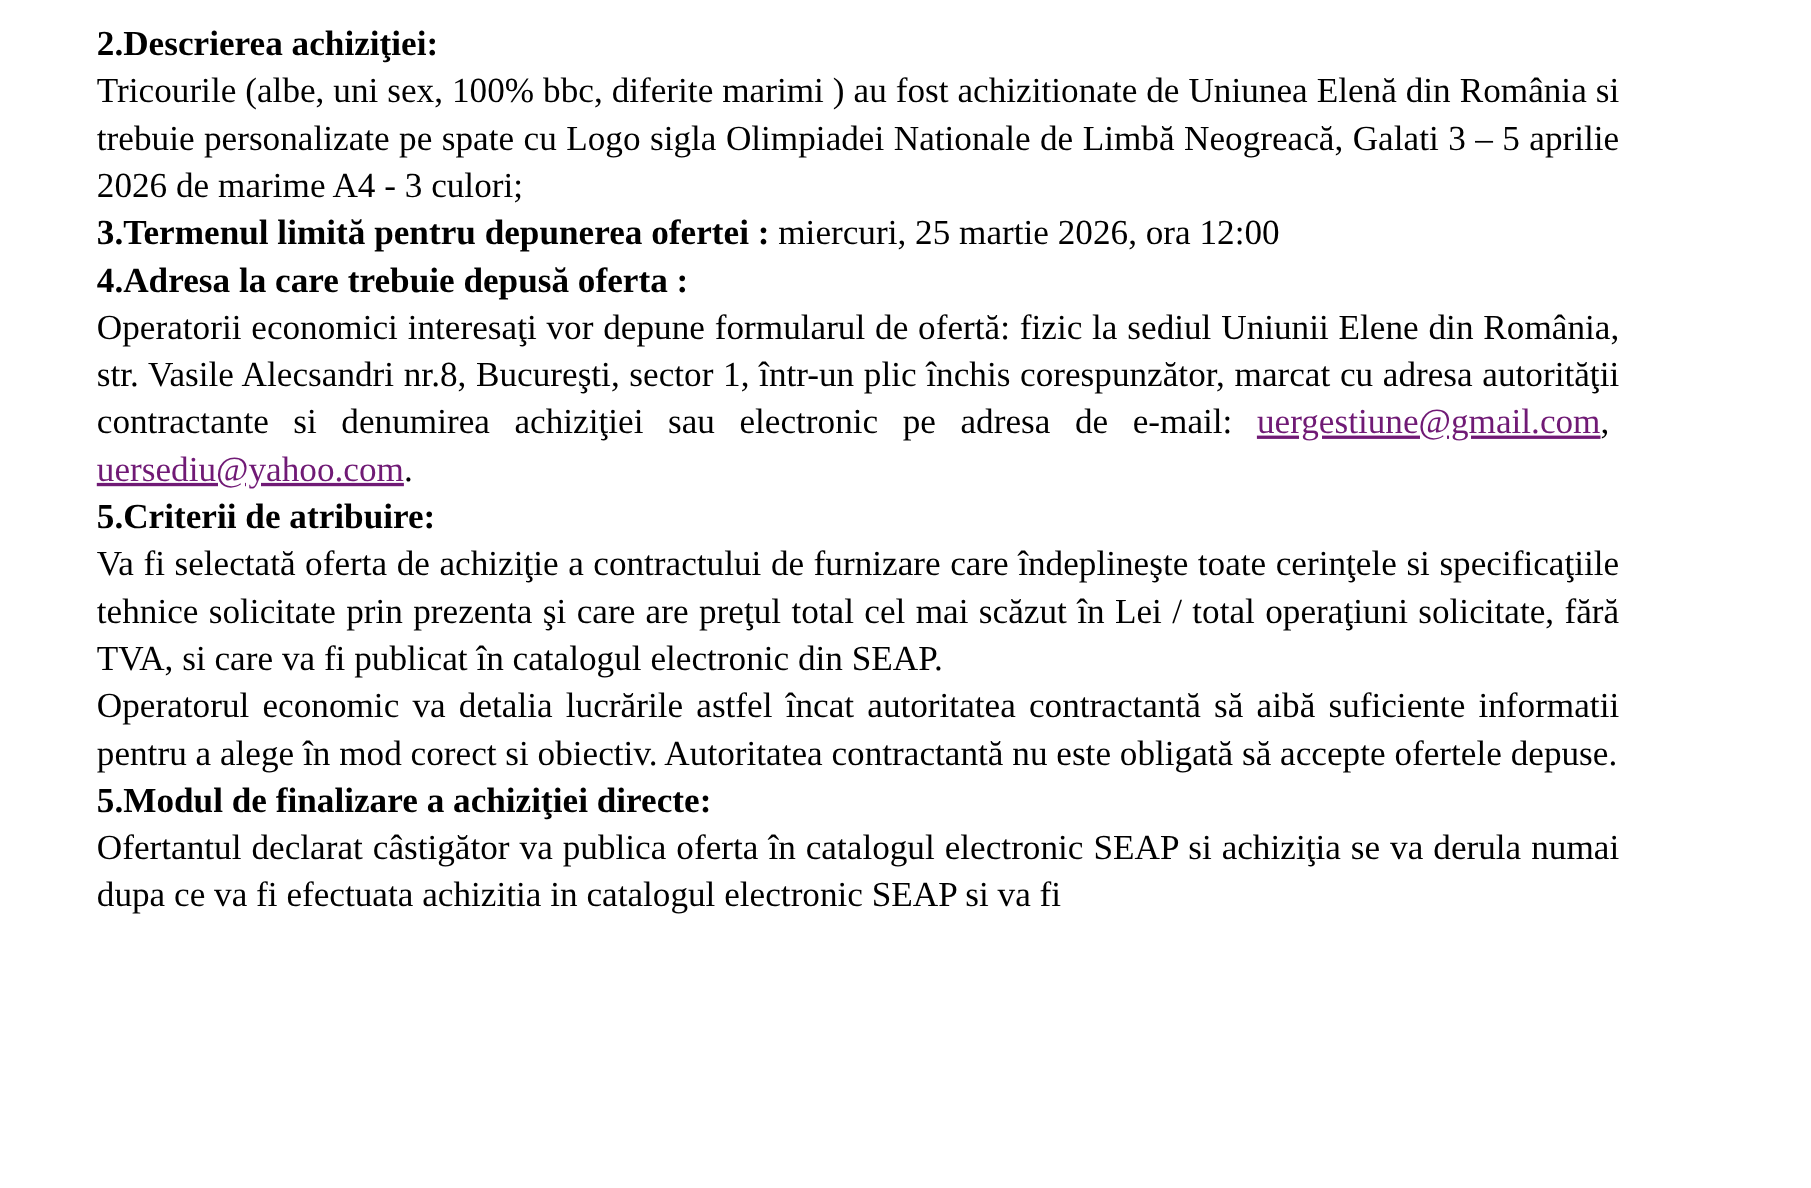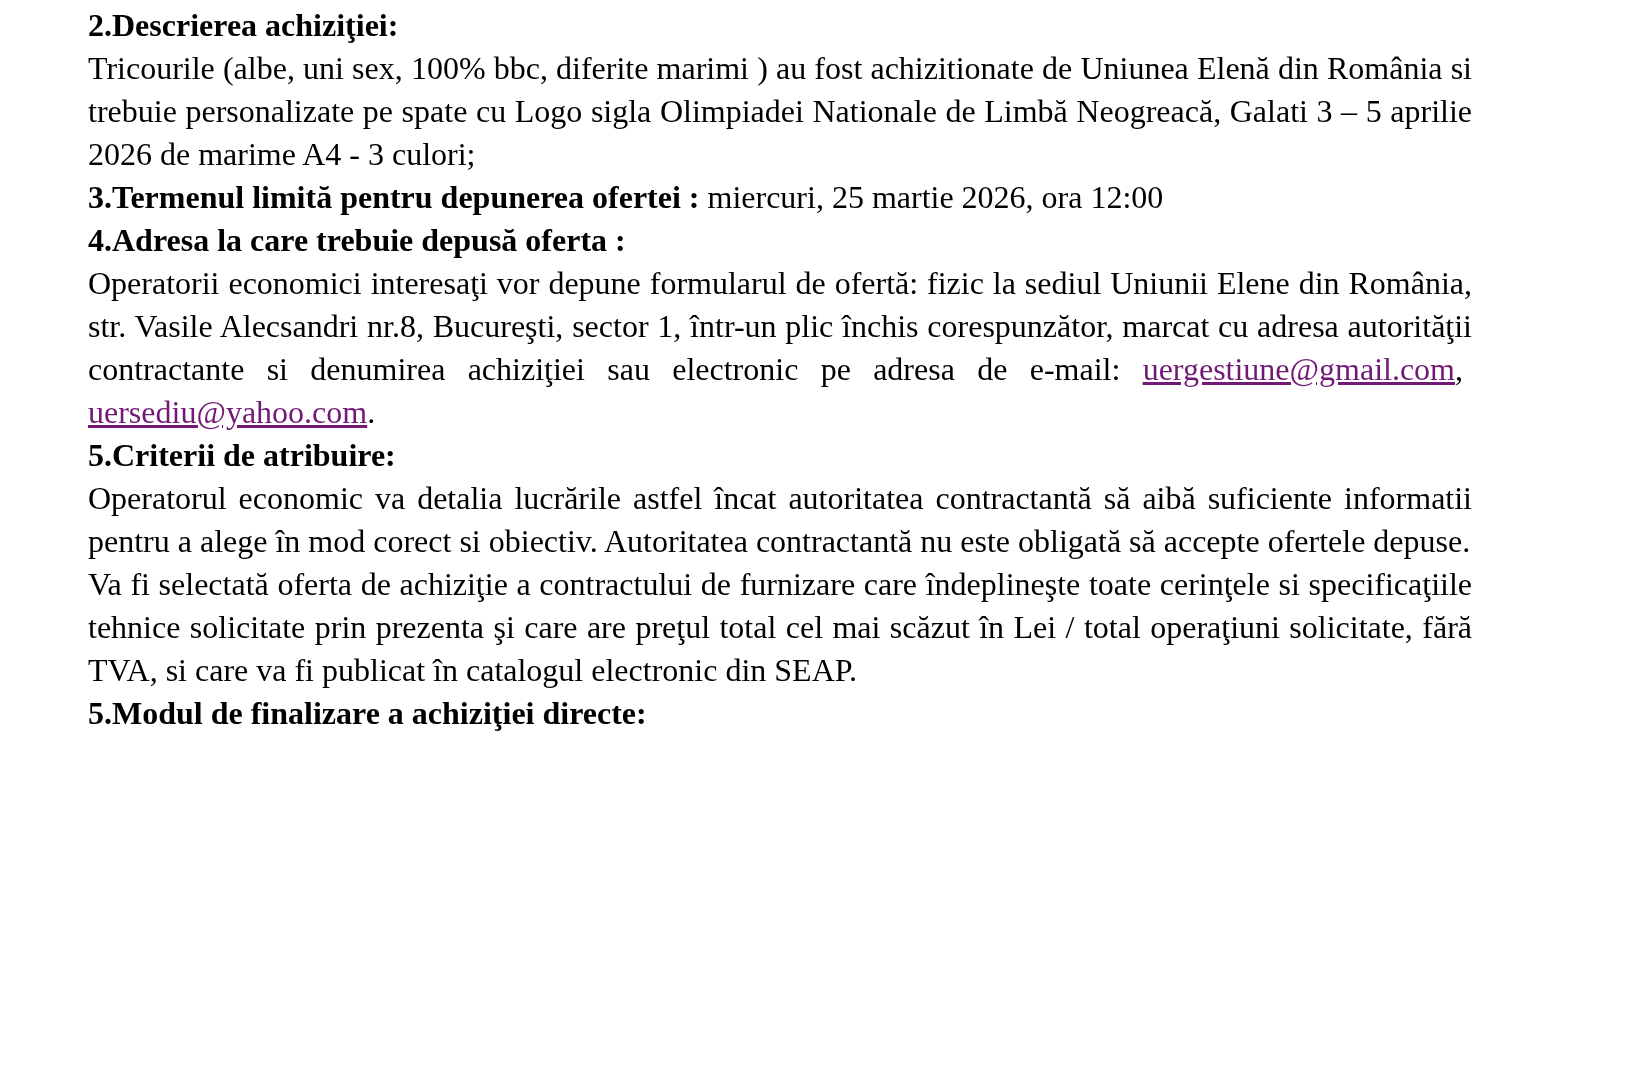--- a/index.html
+++ b/index.html
@@ -7,21 +7,21 @@
     width: 1646px;
     height: 1080px;
     overflow: hidden;
     background: #ffffff;
     color: #000000;
   }
   .page {
     box-sizing: border-box;
     width: 1646px;
     height: 1080px;
-    padding: 4px 174px 0 88px;
+    padding: 18px 174px 0 88px;
     font-family: "Liberation Serif", "DejaVu Serif", serif;
     font-size: 32px;
     line-height: 43px;
   }
   section { }
   section.first { margin-top: 0; }
   p { margin: 0; text-align: justify; }
   p.heading { font-weight: bold; text-align: left; }
   strong.inline-heading { font-weight: bold; }
   a.email {
@@ -48,21 +48,22 @@
     </p>
   </section>
 
   <section>
     <p class="heading">4.Adresa la care trebuie depusă oferta :</p>
     <p><span>Operatorii economici interesaţi vor depune formularul de ofertă: fizic la sediul Uniunii Elene din România, str. Vasile Alecsandri nr.8, Bucureşti, sector 1, într-un plic închis corespunzător, marcat cu adresa autorităţii contractante si denumirea achiziţiei sau electronic pe adresa de e-mail: </span><a class="email">uergestiune@gmail.com</a><span class="email-sep">,</span> <a class="email">uersediu@yahoo.com</a><span>.</span></p>
   </section>
 
   <section>
     <p class="heading">5.Criterii de atribuire:</p>
+    <p>Va fi selectată oferta de achiziţie a contractului de furnizare care îndeplineşte toate cerinţele si specificaţiile tehnice solicitate prin prezenta şi care are preţul total cel mai scăzut în Lei / total operaţiuni solicitate, fără TVA, si care va fi publicat în catalogul electronic din SEAP.</p>
     <p>Operatorul economic va detalia lucrările astfel încat autoritatea contractantă să aibă suficiente informatii pentru a alege în mod corect si obiectiv. Autoritatea contractantă nu este obligată să accepte ofertele depuse.</p>
-    <p>Va fi selectată oferta de achiziţie a contractului de furnizare care îndeplineşte toate cerinţele si specificaţiile tehnice solicitate prin prezenta şi care are preţul total cel mai scăzut în Lei / total operaţiuni solicitate, fără TVA, si care va fi publicat în catalogul electronic din SEAP.</p>
   </section>
 
   <section>
     <p class="heading">5.Modul de finalizare a achiziţiei directe:</p>
+    <p>Ofertantul declarat câstigător va publica oferta în catalogul electronic SEAP si achiziţia se va derula numai dupa ce va fi efectuata achizitia in catalogul electronic SEAP si va fi</p>
   </section>
 
 </div>
 
 </body></html>

